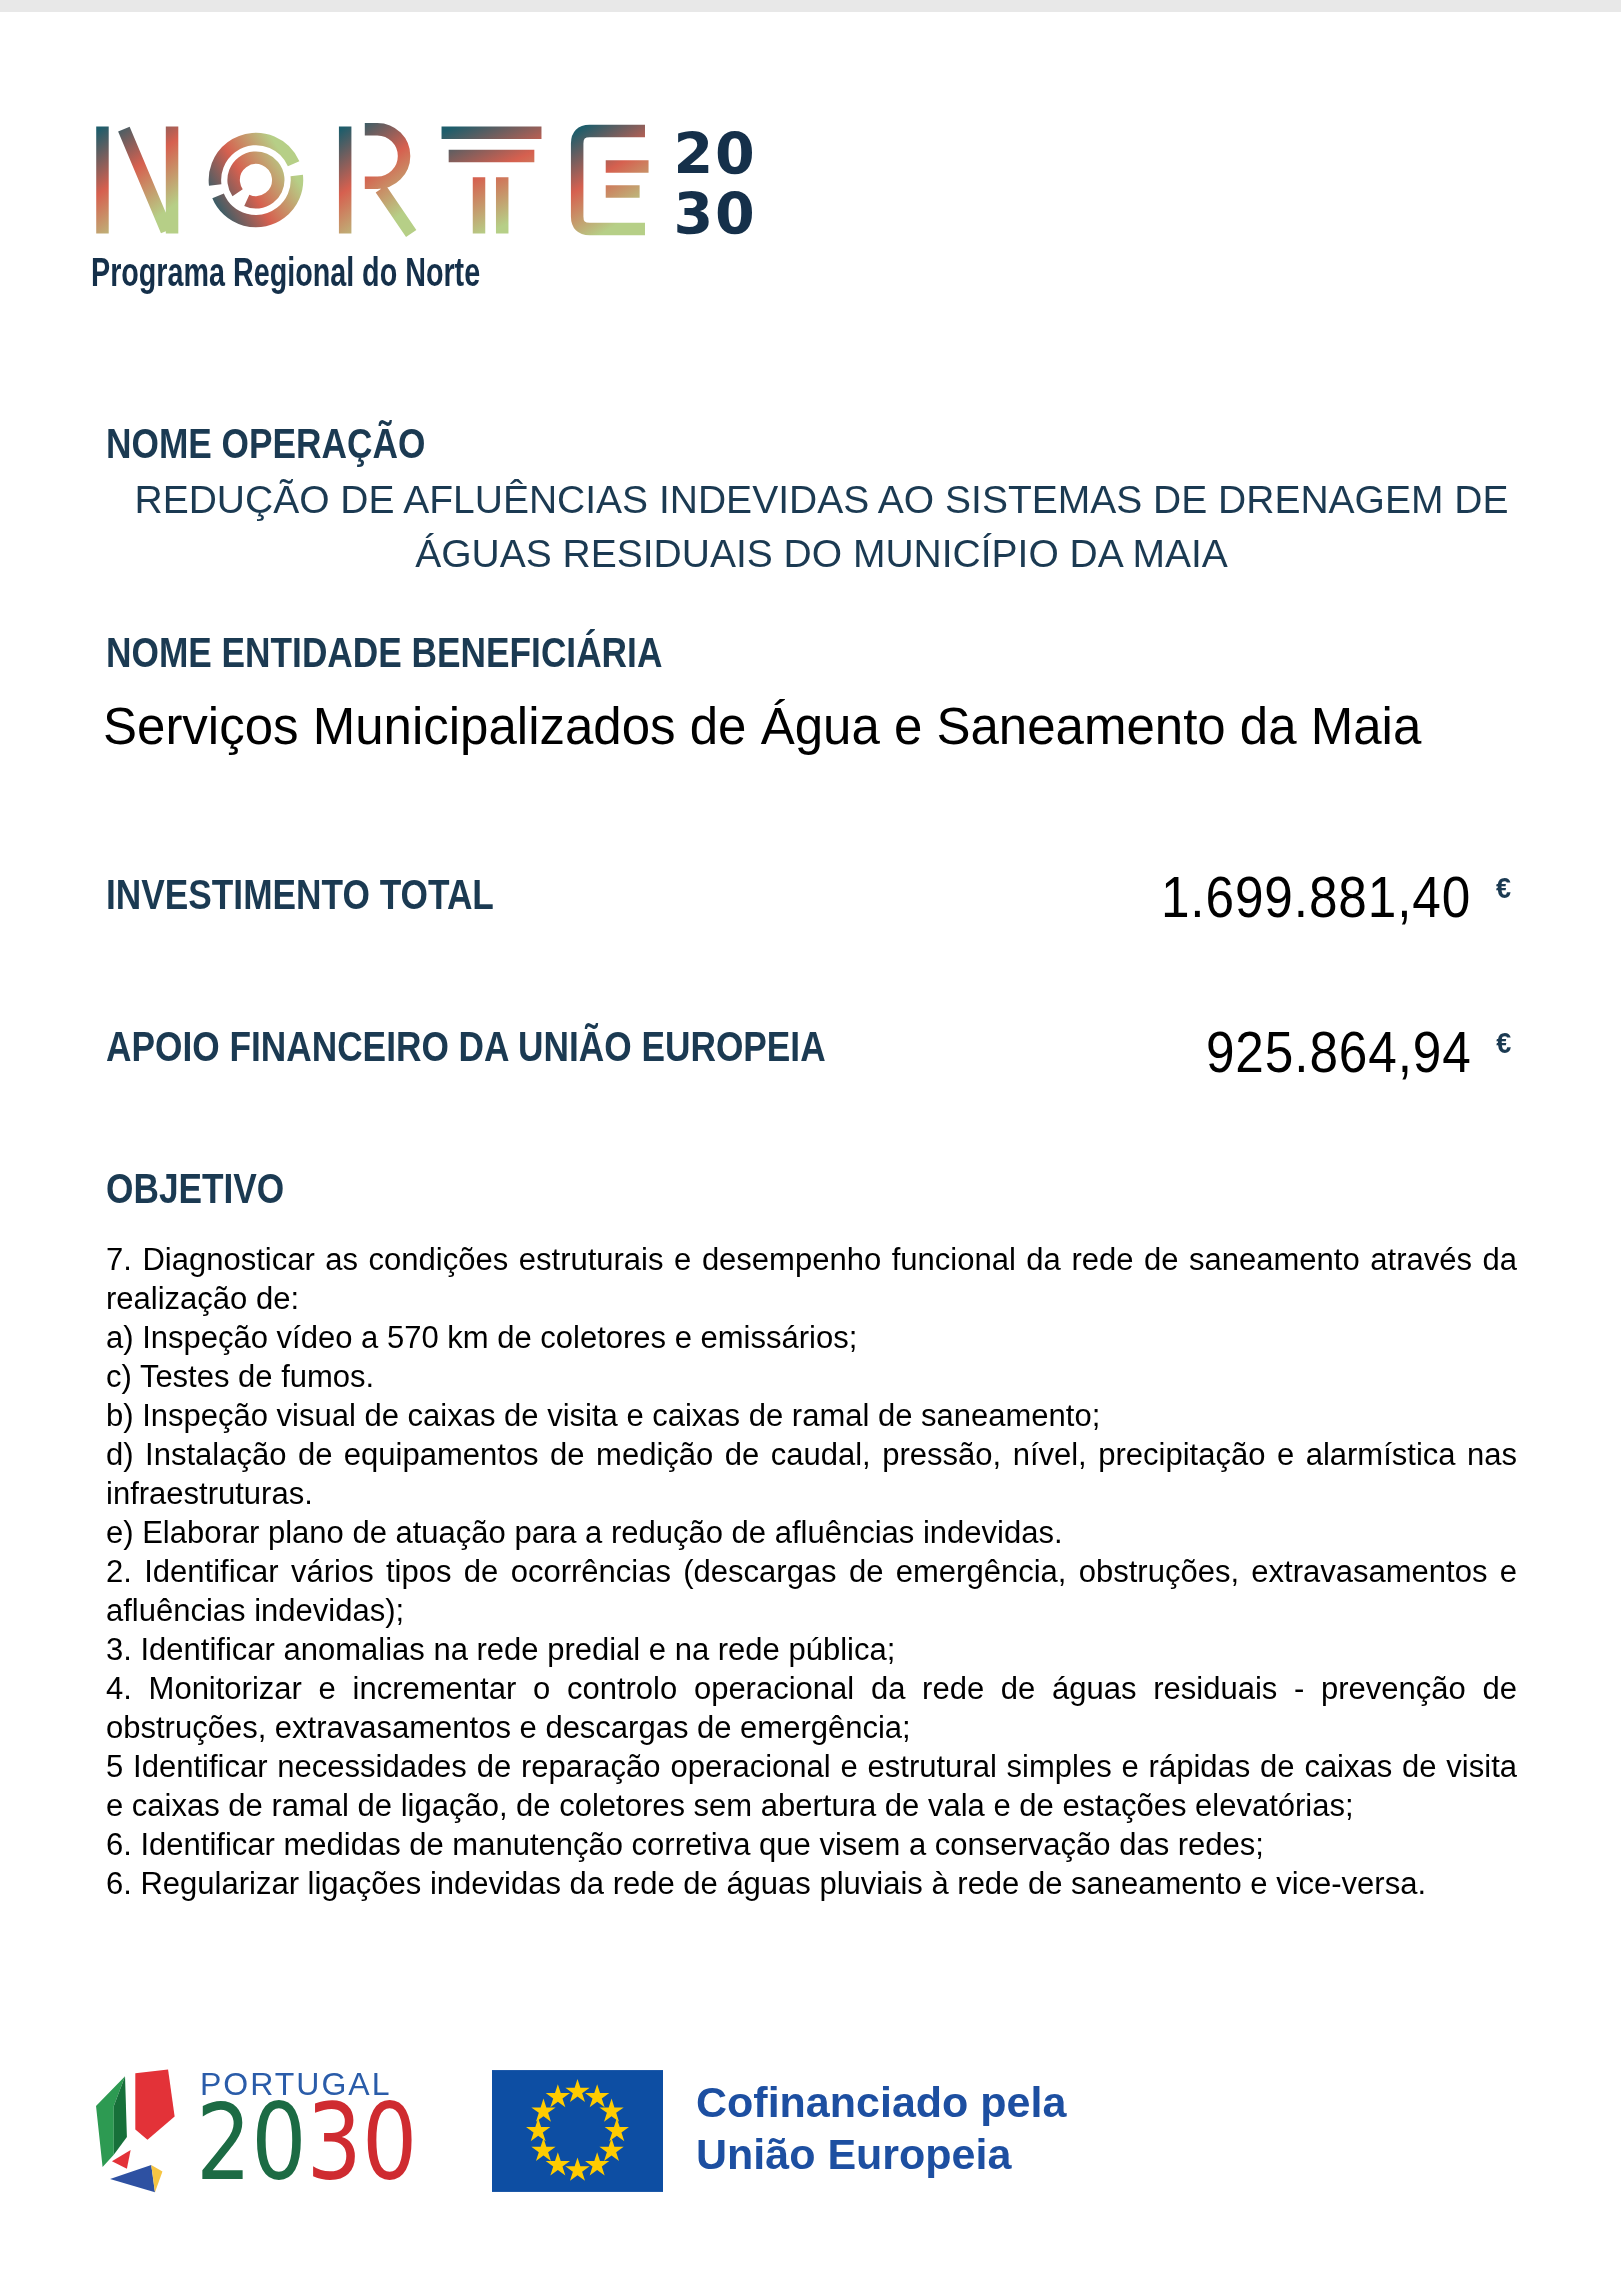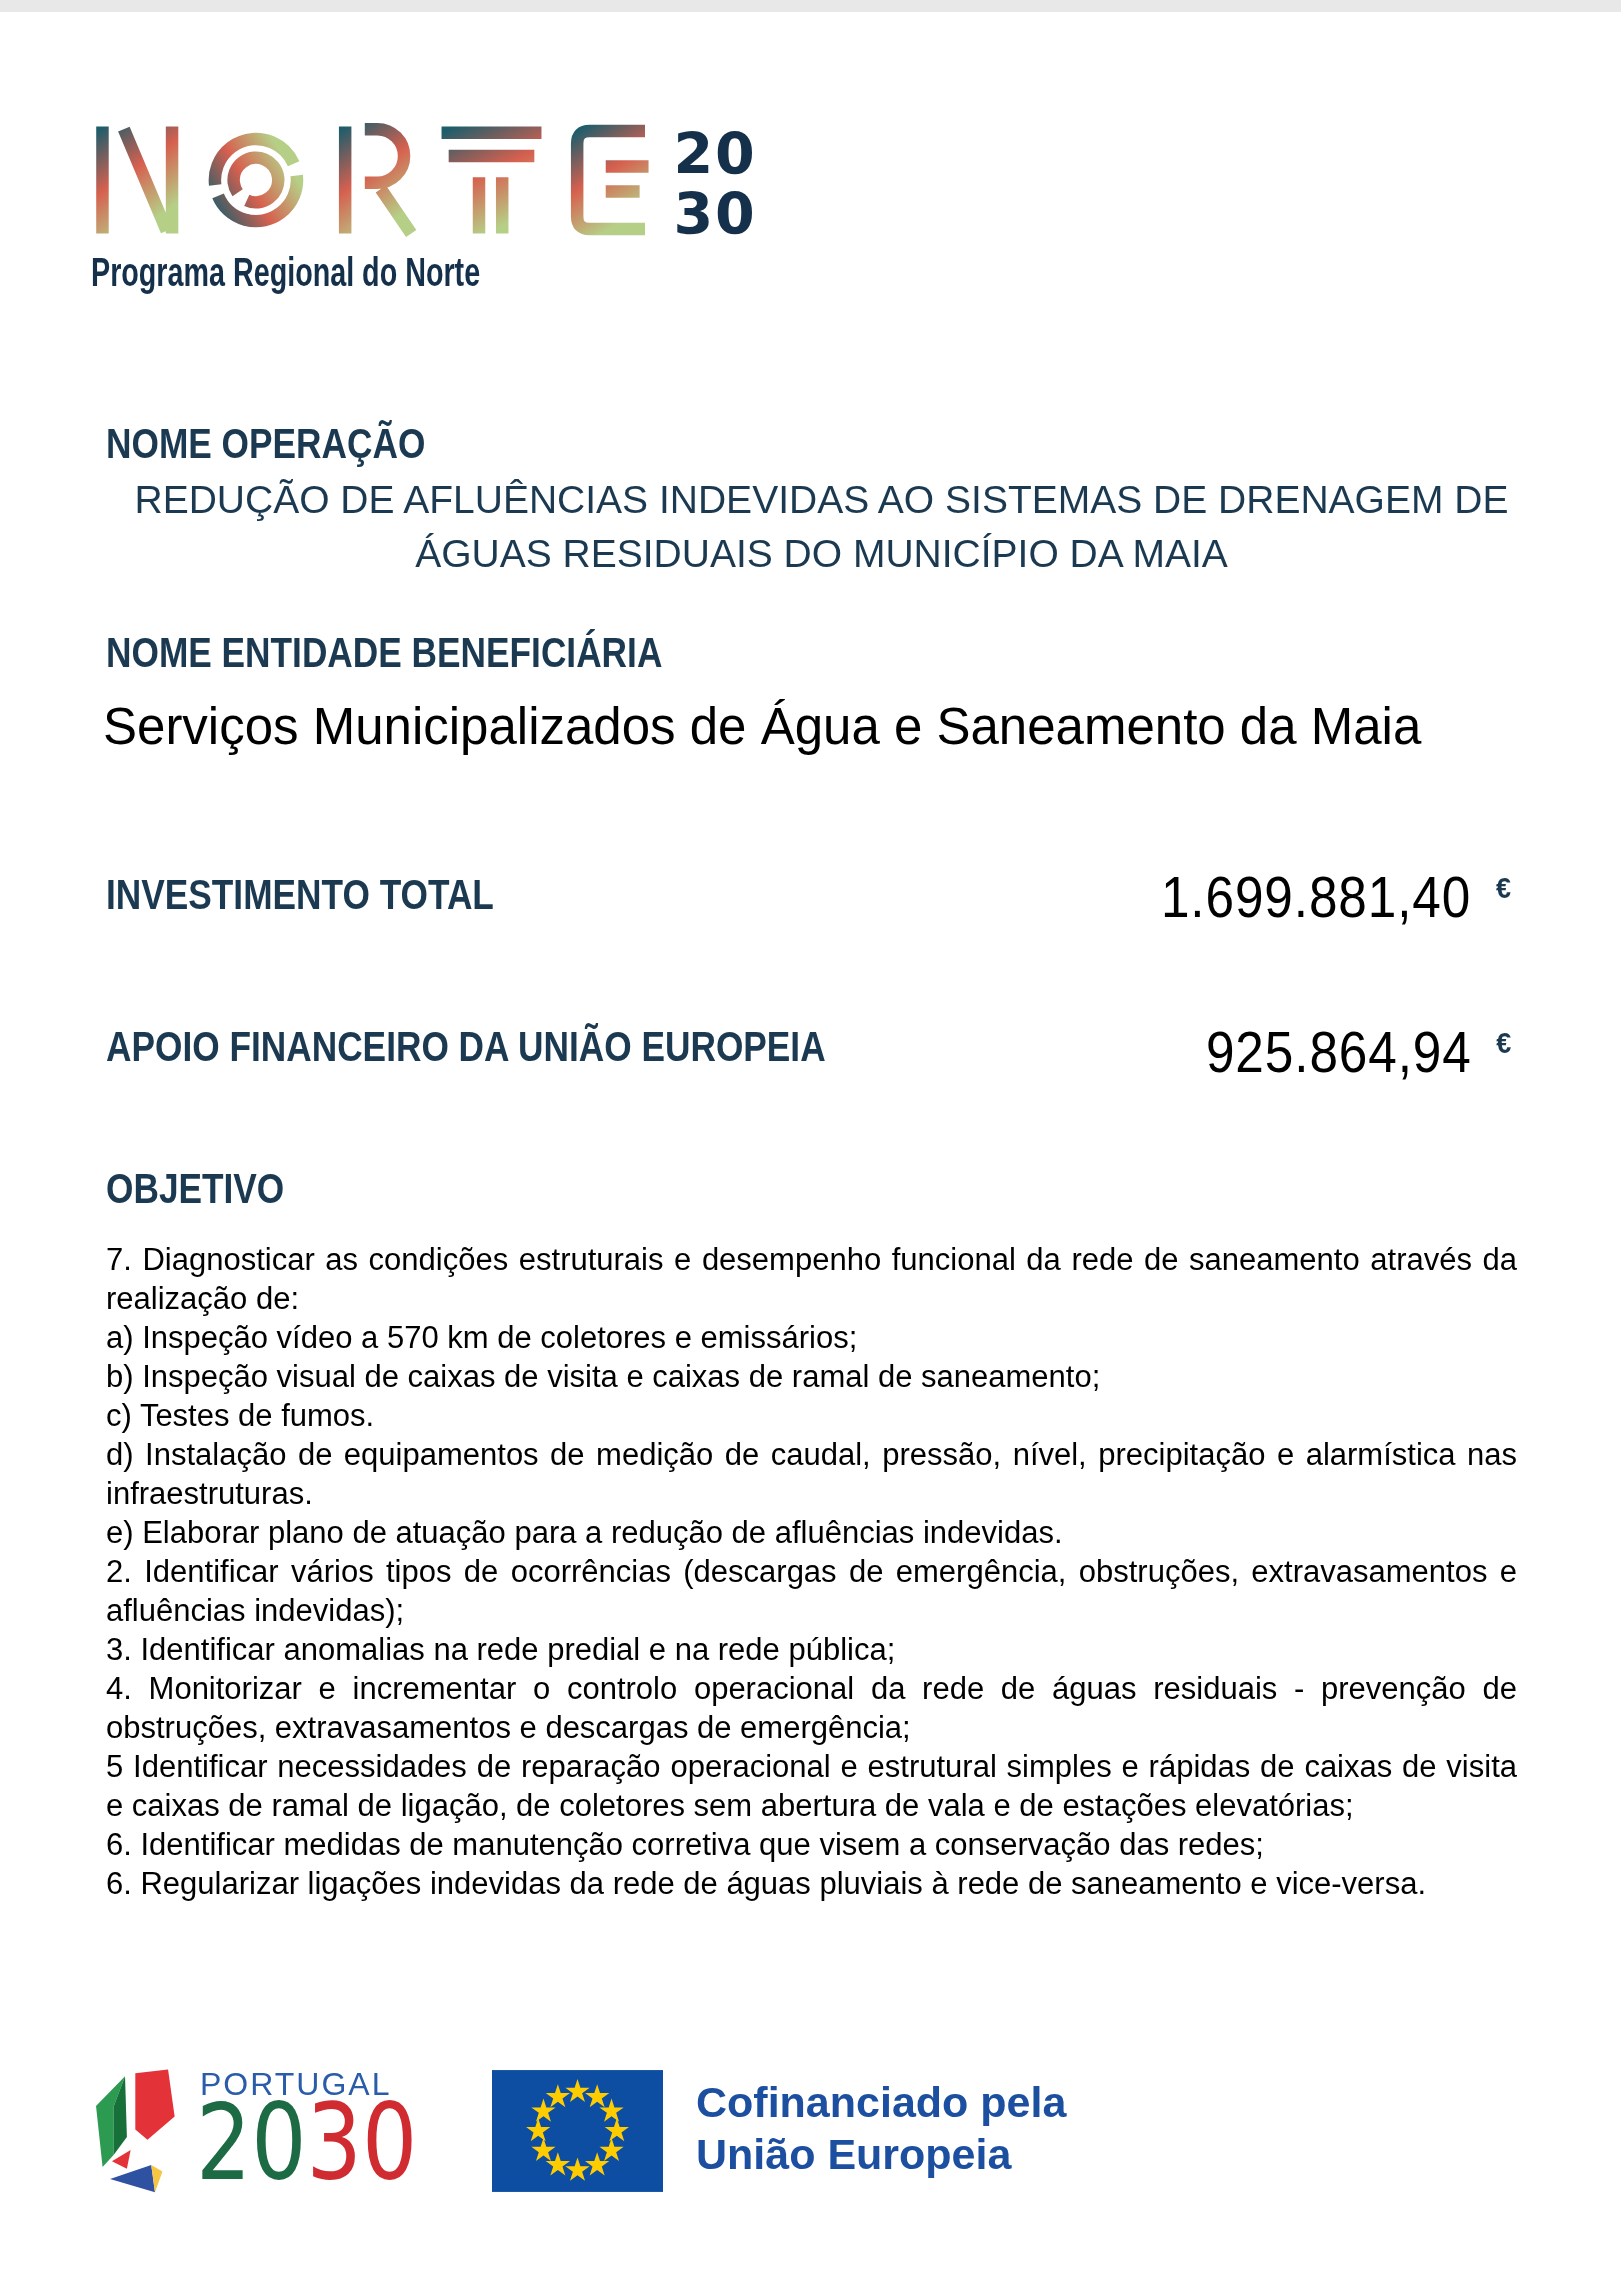--- a/index.html
+++ b/index.html
@@ -134,22 +134,22 @@
   <div class="h-navy pos-eu-label">APOIO FINANCEIRO DA UNIÃO EUROPEIA</div>
   <div class="amount-row pos-eu-val">
     <span class="amount">925.864,94</span>
     <span class="euro">€</span>
   </div>
 
   <div class="h-navy pos-objetivo">OBJETIVO</div>
   <div class="obj-body">
       <div class="obj-item">7. Diagnosticar as condições estruturais e desempenho funcional da rede de saneamento através da realização de:</div>
       <div class="obj-item">a) Inspeção vídeo a 570 km de coletores e emissários;</div>
+      <div class="obj-item">c) Testes de fumos.</div>
       <div class="obj-item">b) Inspeção visual de caixas de visita e caixas de ramal de saneamento;</div>
-      <div class="obj-item">c) Testes de fumos.</div>
       <div class="obj-item">d) Instalação de equipamentos de medição de caudal, pressão, nível, precipitação e alarmística nas infraestruturas.</div>
       <div class="obj-item">e) Elaborar plano de atuação para a redução de afluências indevidas.</div>
       <div class="obj-item">2. Identificar vários tipos de ocorrências (descargas de emergência, obstruções, extravasamentos e afluências indevidas);</div>
       <div class="obj-item">3. Identificar anomalias na rede predial e na rede pública;</div>
       <div class="obj-item">4. Monitorizar e incrementar o controlo operacional da rede de águas residuais - prevenção de obstruções, extravasamentos e descargas de emergência;</div>
       <div class="obj-item">5 Identificar necessidades de reparação operacional e estrutural simples e rápidas de caixas de visita e caixas de ramal de ligação, de coletores sem abertura de vala e de estações elevatórias;</div>
       <div class="obj-item">6. Identificar medidas de manutenção corretiva que visem a conservação das redes;</div>
       <div class="obj-item">6. Regularizar ligações indevidas da rede de águas pluviais à rede de saneamento e vice-versa.</div>
     </div>
 

